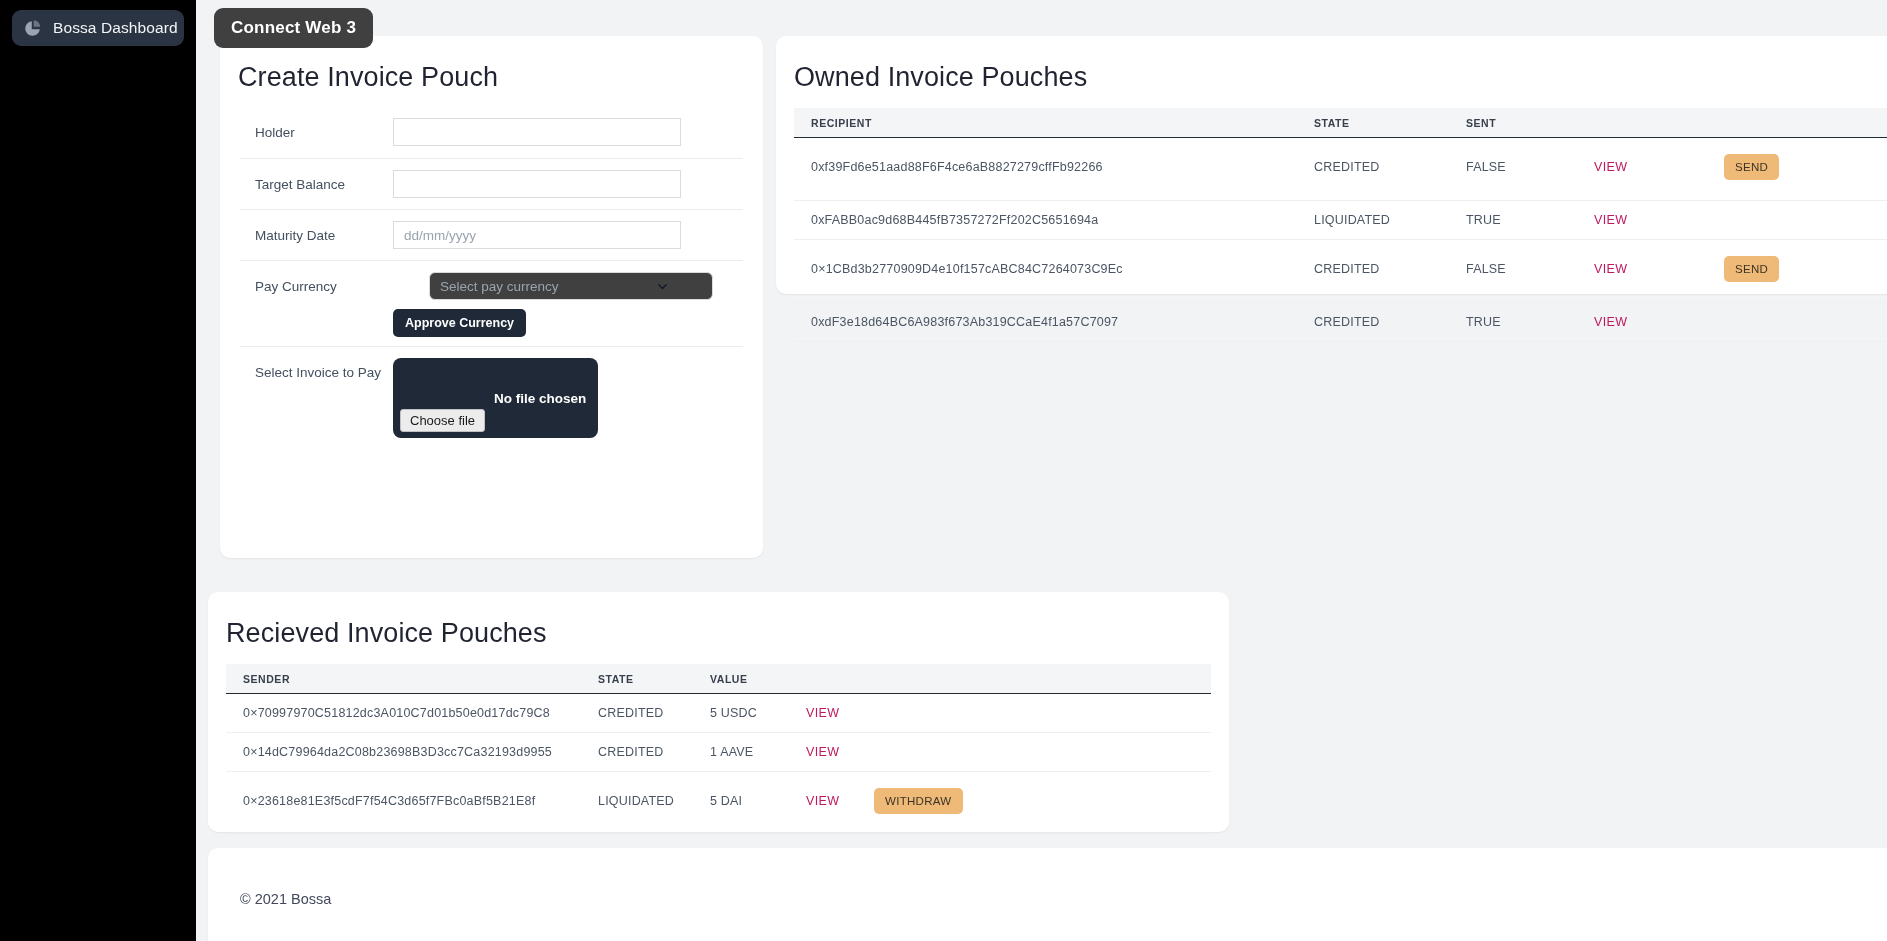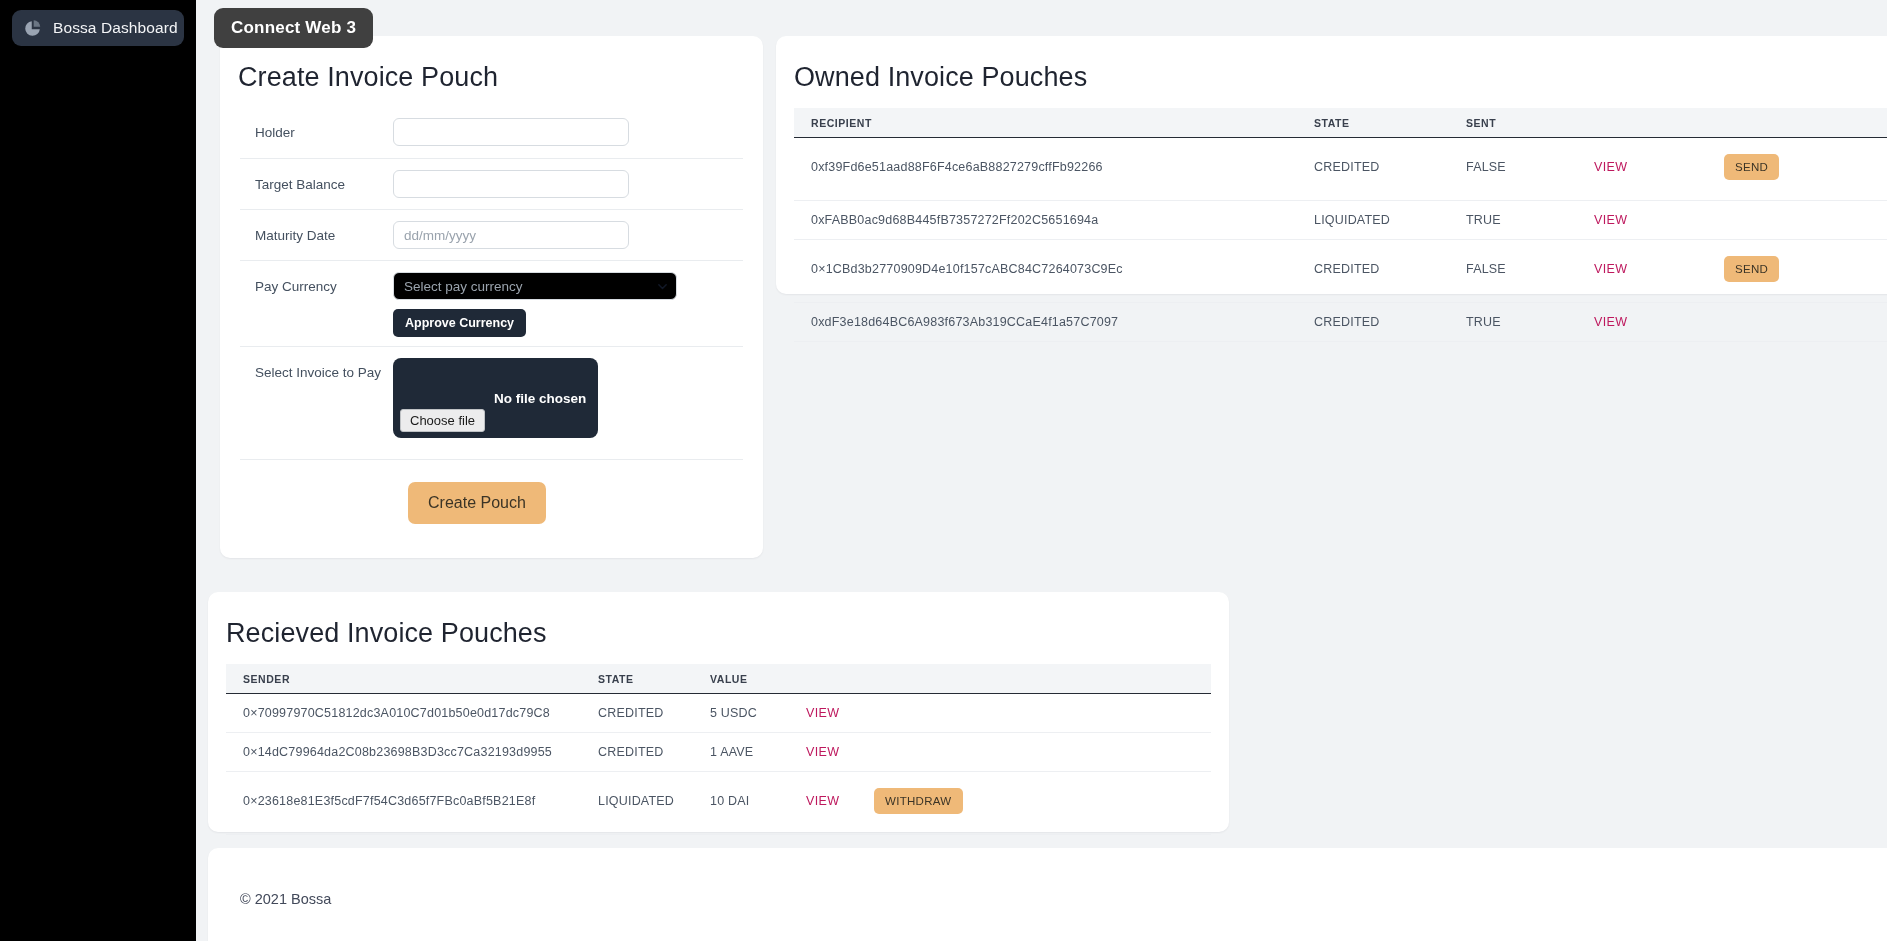--- a/index.html
+++ b/index.html
@@ -89,46 +89,47 @@
   .form-row.first { border-top: none; }
   .form-label {
     flex: 0 0 153px;
     font-size: 13.5px;
     color: #44505f;
     padding-top: 7px;
     padding-left: 15px;
   }
   .form-control { flex: 1 1 auto; }
   .txt-input {
-    width: 236px;
+    width: 288px;
     height: 28px;
     border: 1px solid #d7dce1;
-    border-radius: 6px;
+    border-radius: 0;
     background: #fff;
     padding: 0 10px;
     font-size: 13.5px;
     color: #3c4654;
     outline: none;
     font-family: "Liberation Sans", sans-serif;
   }
   .txt-input::placeholder { color: #9aa3ad; }
 
   .select-wrap { position: relative; width: 284px; }
   .select-box {
     width: 284px;
     height: 28px;
     border: 1px solid #d7dce1;
     border-radius: 6px;
-    background: #000000;
+    background: #404040;
     padding: 0 28px 0 10px;
     font-size: 13.5px;
     color: #9aa3ad;
     display: flex;
     align-items: center;
     cursor: pointer;
+    margin-left: 36px;
   }
   .chev {
     position: absolute;
     right: 9px; top: 9px;
     width: 11px; height: 11px;
     pointer-events: none;
   }
 
   .approve-btn {
     margin-top: 9px;
@@ -312,23 +313,20 @@
         <div class="form-row">
           <div class="form-label">Select Invoice to Pay</div>
           <div class="form-control">
             <div class="file-field">
               <button class="choose-file-btn">Choose file</button>
               <span class="no-file-text">No file chosen</span>
             </div>
           </div>
         </div>
 
-        <div class="submit-row">
-          <button class="create-pouch-btn">Create Pouch</button>
-        </div>
 
       </div>
     </div>
 
     <div class="card" id="owned-card">
       <h2 class="card-title">Owned Invoice Pouches</h2>
       <div class="tbl-wrap">
         <table>
           <thead>
             <tr>
@@ -401,21 +399,21 @@
             <tr>
               <td class="pad-l">0×14dC79964da2C08b23698B3D3cc7Ca32193d9955</td>
               <td>CREDITED</td>
               <td>1 AAVE</td>
               <td class="view-link">VIEW</td>
               <td class="act-cell"></td>
             </tr>
             <tr class="row-tall">
               <td class="pad-l">0×23618e81E3f5cdF7f54C3d65f7FBc0aBf5B21E8f</td>
               <td>LIQUIDATED</td>
-              <td>10 DAI</td>
+              <td>5 DAI</td>
               <td class="view-link">VIEW</td>
               <td class="act-cell">
                 <button class="pill-btn">WITHDRAW</button>
               </td>
             </tr>
           </tbody>
         </table>
       </div>
     </div>
 

